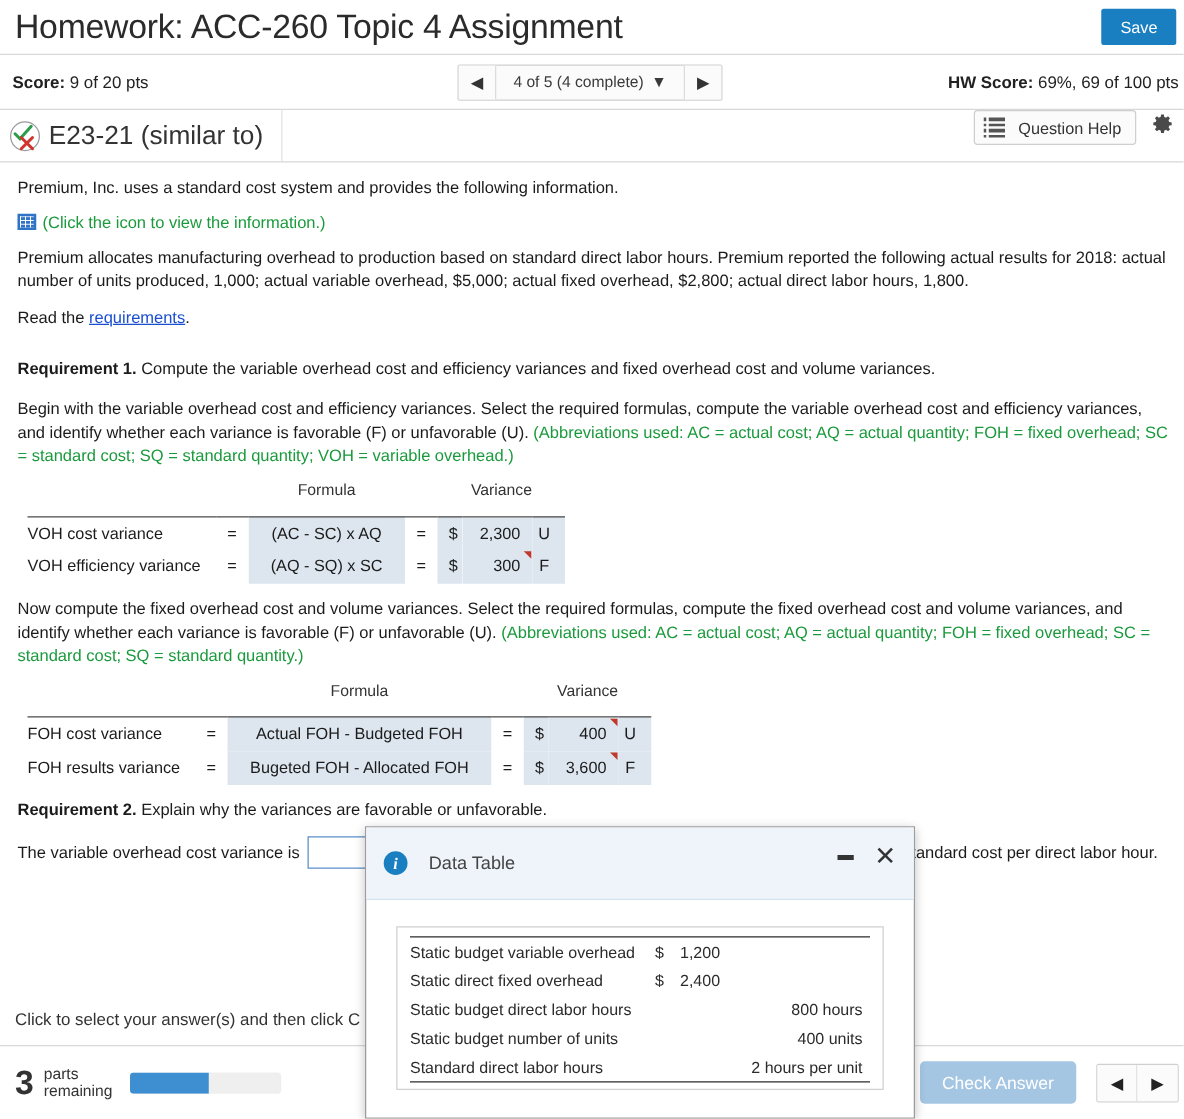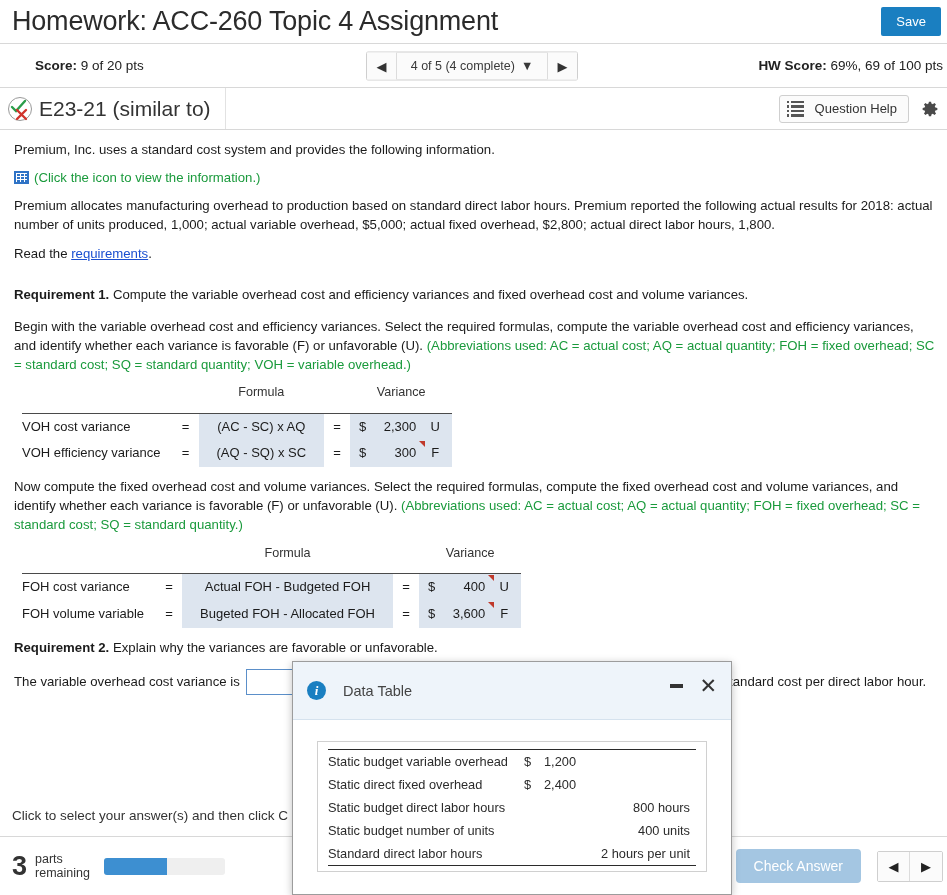--- a/index.html
+++ b/index.html
@@ -25,21 +25,21 @@
     padding: 7px 15px; margin-right: 6px; border-radius: 2px;
     cursor: pointer;
   }
 
   
   .scorebar {
     height: 44px; border-bottom: 1px solid #d8d8d8;
     display: flex; align-items: center; position: relative;
   }
   .score-left { font-size: 13.5px; padding-left: 10px; }
-  .score-left b { font-weight: bold; margin-left: 25px; }
+  .score-left b { font-weight: bold; }
   .pager {
     position: absolute; left: 366px; top: 50%; transform: translateY(-50%);
     display: flex; align-items: stretch; height: 29px;
     border: 1px solid #cfcfcf; background: #fbfbfb; border-radius: 2px;
   }
   .pager-arrow {
     width: 30px; display: flex; align-items: center; justify-content: center;
     cursor: pointer; font-size: 13px; color: #333; background: #fbfbfb;
   }
   .pager-arrow:first-child { border-right: 1px solid #dcdcdc; }
@@ -50,21 +50,21 @@
     min-width: 150px;
   }
   .score-right {
     position: absolute; right: 4px; font-size: 13.5px; white-space: nowrap;
   }
   .score-right b { font-weight: bold; }
 
   
   .qheader {
     height: 42px; border-bottom: 1px solid #d8d8d8;
-    display: flex; align-items: center; position: relative;
+    display: flex; position: relative;
   }
   .q-id-wrap {
     display: flex; align-items: center; gap: 7px;
     padding: 0 14px 0 8px; height: 100%;
     border-right: 1px solid #e2e2e2;
   }
   .q-id-text { font-size: 21px; color: #333; }
   .checkx {
     width: 24px; height: 24px; border-radius: 50%;
     border: 1.4px solid #9a9a9a; position: relative; flex: none;
@@ -359,21 +359,21 @@
         <td class="c-formula">Actual FOH - Budgeted FOH</td>
         <td class="c-eq2">=</td>
         <td class="c-dollar">$</td>
         <td class="c-val">
           <span>400</span>
           <span class="flag"></span>
         </td>
         <td class="c-fu">U</td>
       </tr>
       <tr>
-        <td class="c-label">FOH volume variable</td>
+        <td class="c-label">FOH results variance</td>
         <td class="c-eq">=</td>
         <td class="c-formula">Bugeted FOH - Allocated FOH</td>
         <td class="c-eq2">=</td>
         <td class="c-dollar">$</td>
         <td class="c-val">
           <span>3,600</span>
           <span class="flag"></span>
         </td>
         <td class="c-fu">F</td>
       </tr>

